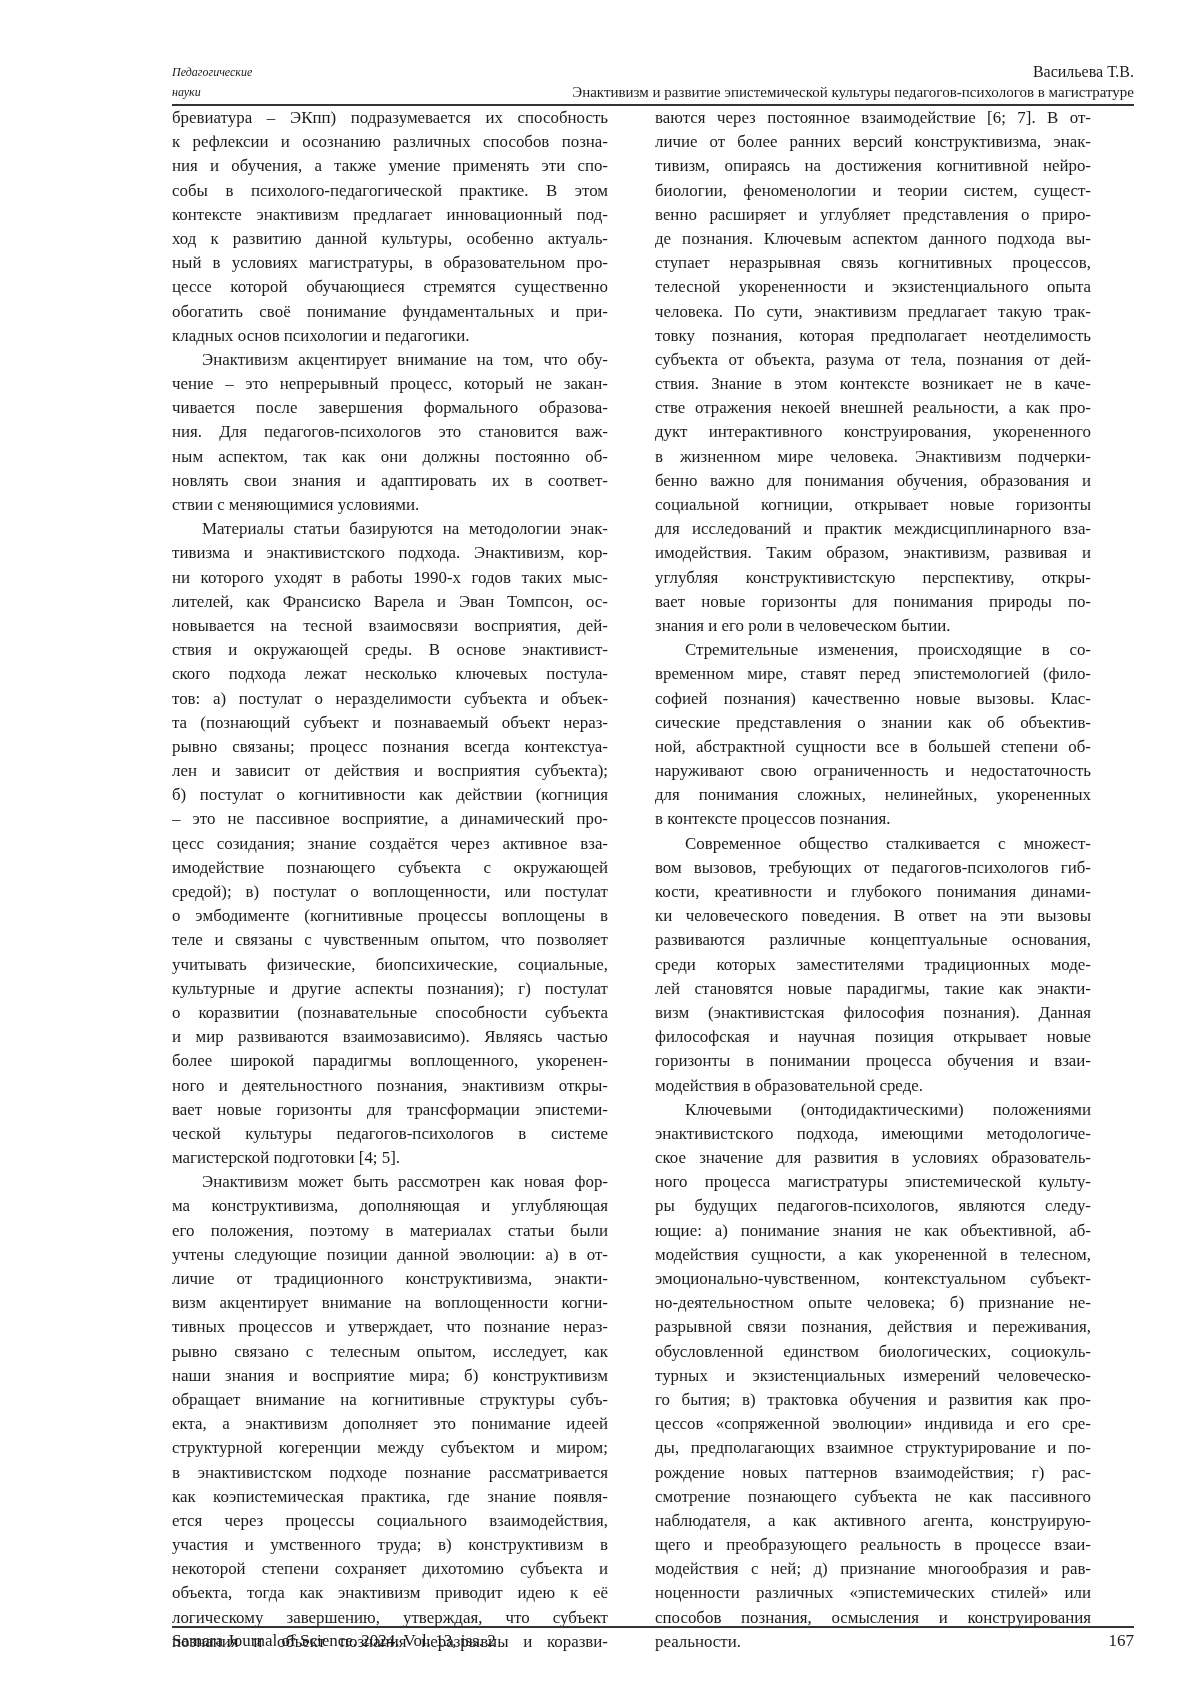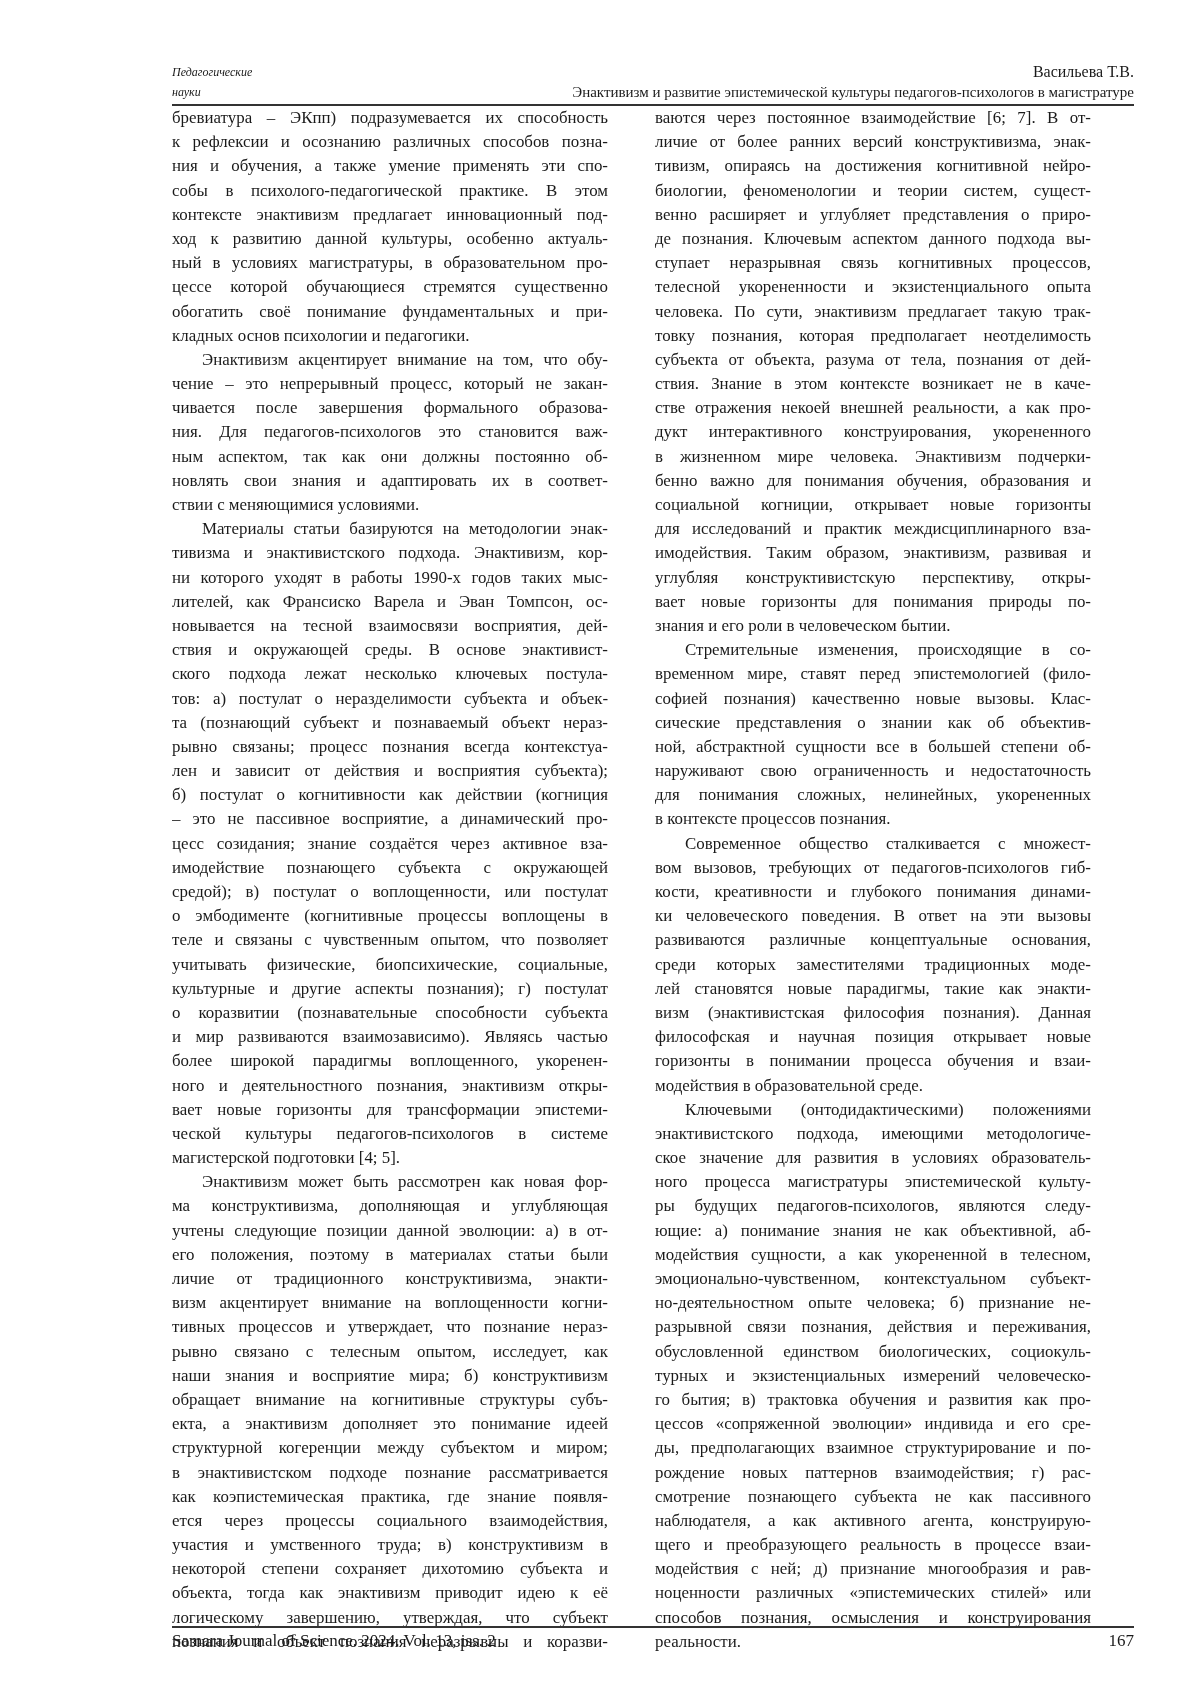--- a/index.html
+++ b/index.html
@@ -75,22 +75,22 @@
       <span class="line">культурные и другие аспекты познания); г) постулат</span>
       <span class="line">о коразвитии (познавательные способности субъекта</span>
       <span class="line">и мир развиваются взаимозависимо). Являясь частью</span>
       <span class="line">более широкой парадигмы воплощенного, укоренен-</span>
       <span class="line">ного и деятельностного познания, энактивизм откры-</span>
       <span class="line">вает новые горизонты для трансформации эпистеми-</span>
       <span class="line">ческой культуры педагогов-психологов в системе</span>
       <span class="line last">магистерской подготовки [4; 5].</span>
       <span class="line indent">Энактивизм может быть рассмотрен как новая фор-</span>
       <span class="line">ма конструктивизма, дополняющая и углубляющая</span>
+      <span class="line">его положения, поэтому в материалах статьи были</span>
       <span class="line">учтены следующие позиции данной эволюции: а) в от-</span>
-      <span class="line">его положения, поэтому в материалах статьи были</span>
       <span class="line">личие от традиционного конструктивизма, энакти-</span>
       <span class="line">визм акцентирует внимание на воплощенности когни-</span>
       <span class="line">тивных процессов и утверждает, что познание нераз-</span>
       <span class="line">рывно связано с телесным опытом, исследует, как</span>
       <span class="line">наши знания и восприятие мира; б) конструктивизм</span>
       <span class="line">обращает внимание на когнитивные структуры субъ-</span>
       <span class="line">екта, а энактивизм дополняет это понимание идеей</span>
       <span class="line">структурной когеренции между субъектом и миром;</span>
       <span class="line">в энактивистском подходе познание рассматривается</span>
       <span class="line">как коэпистемическая практика, где знание появля-</span>

